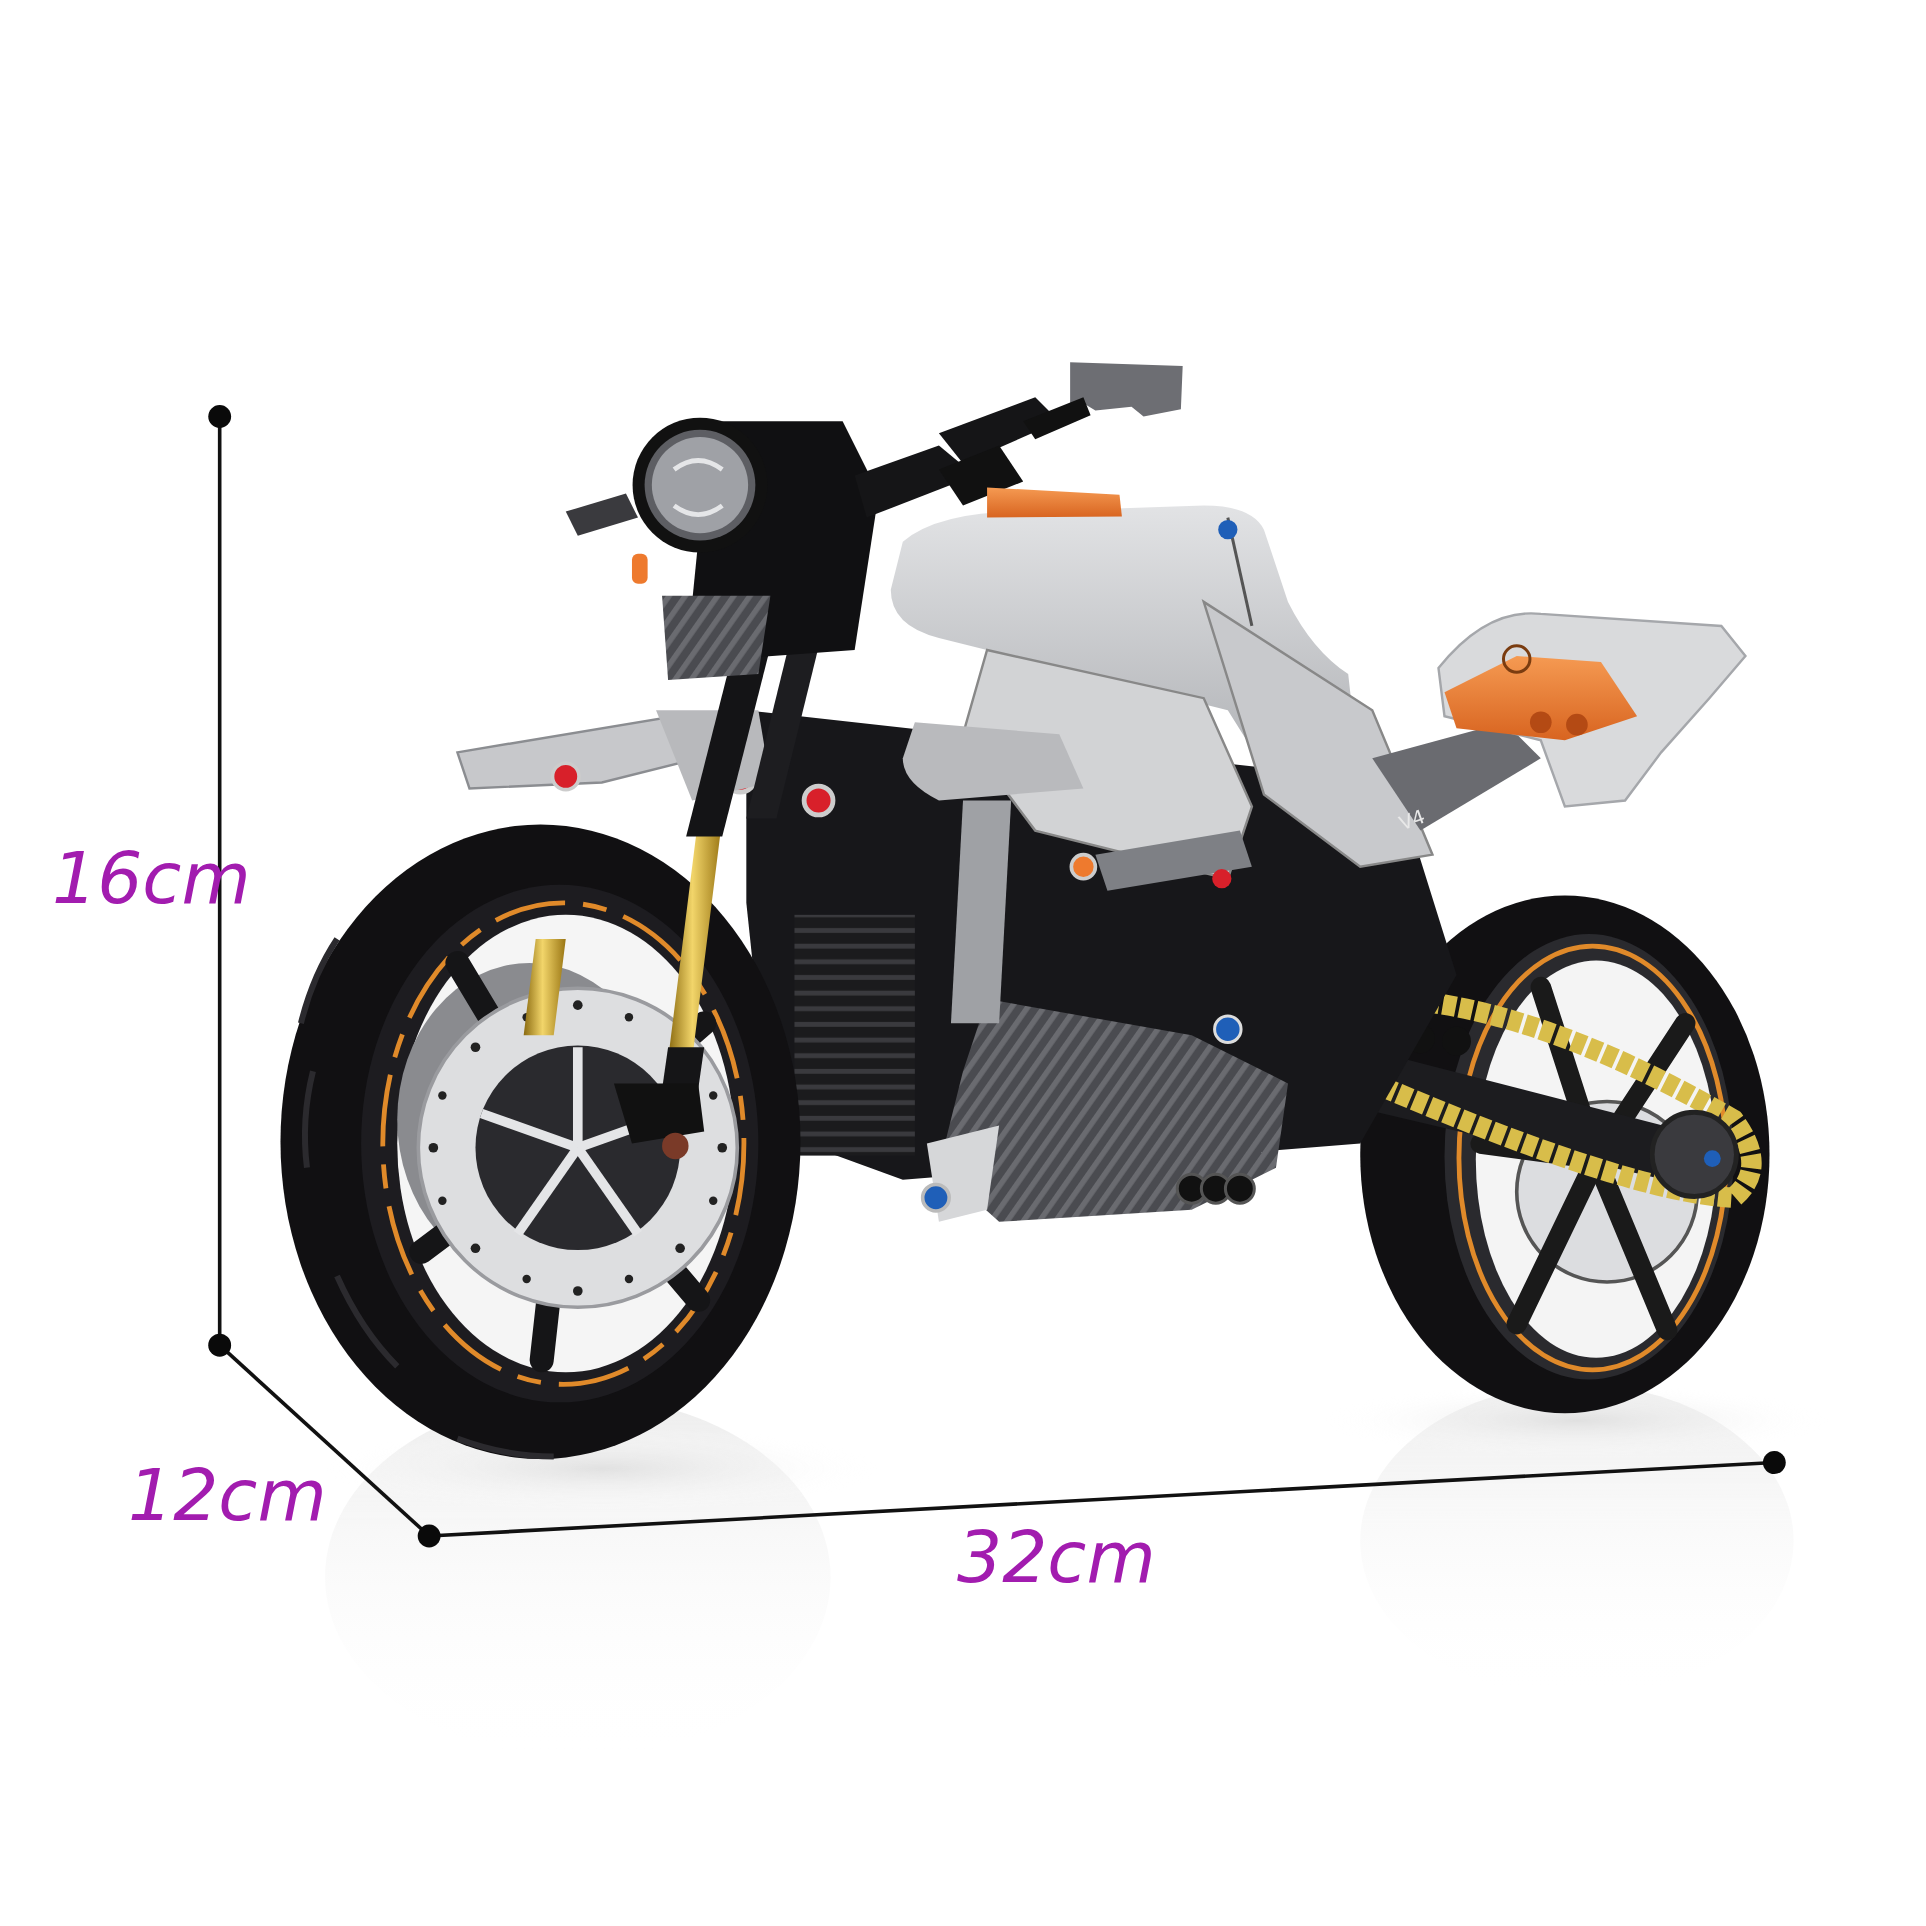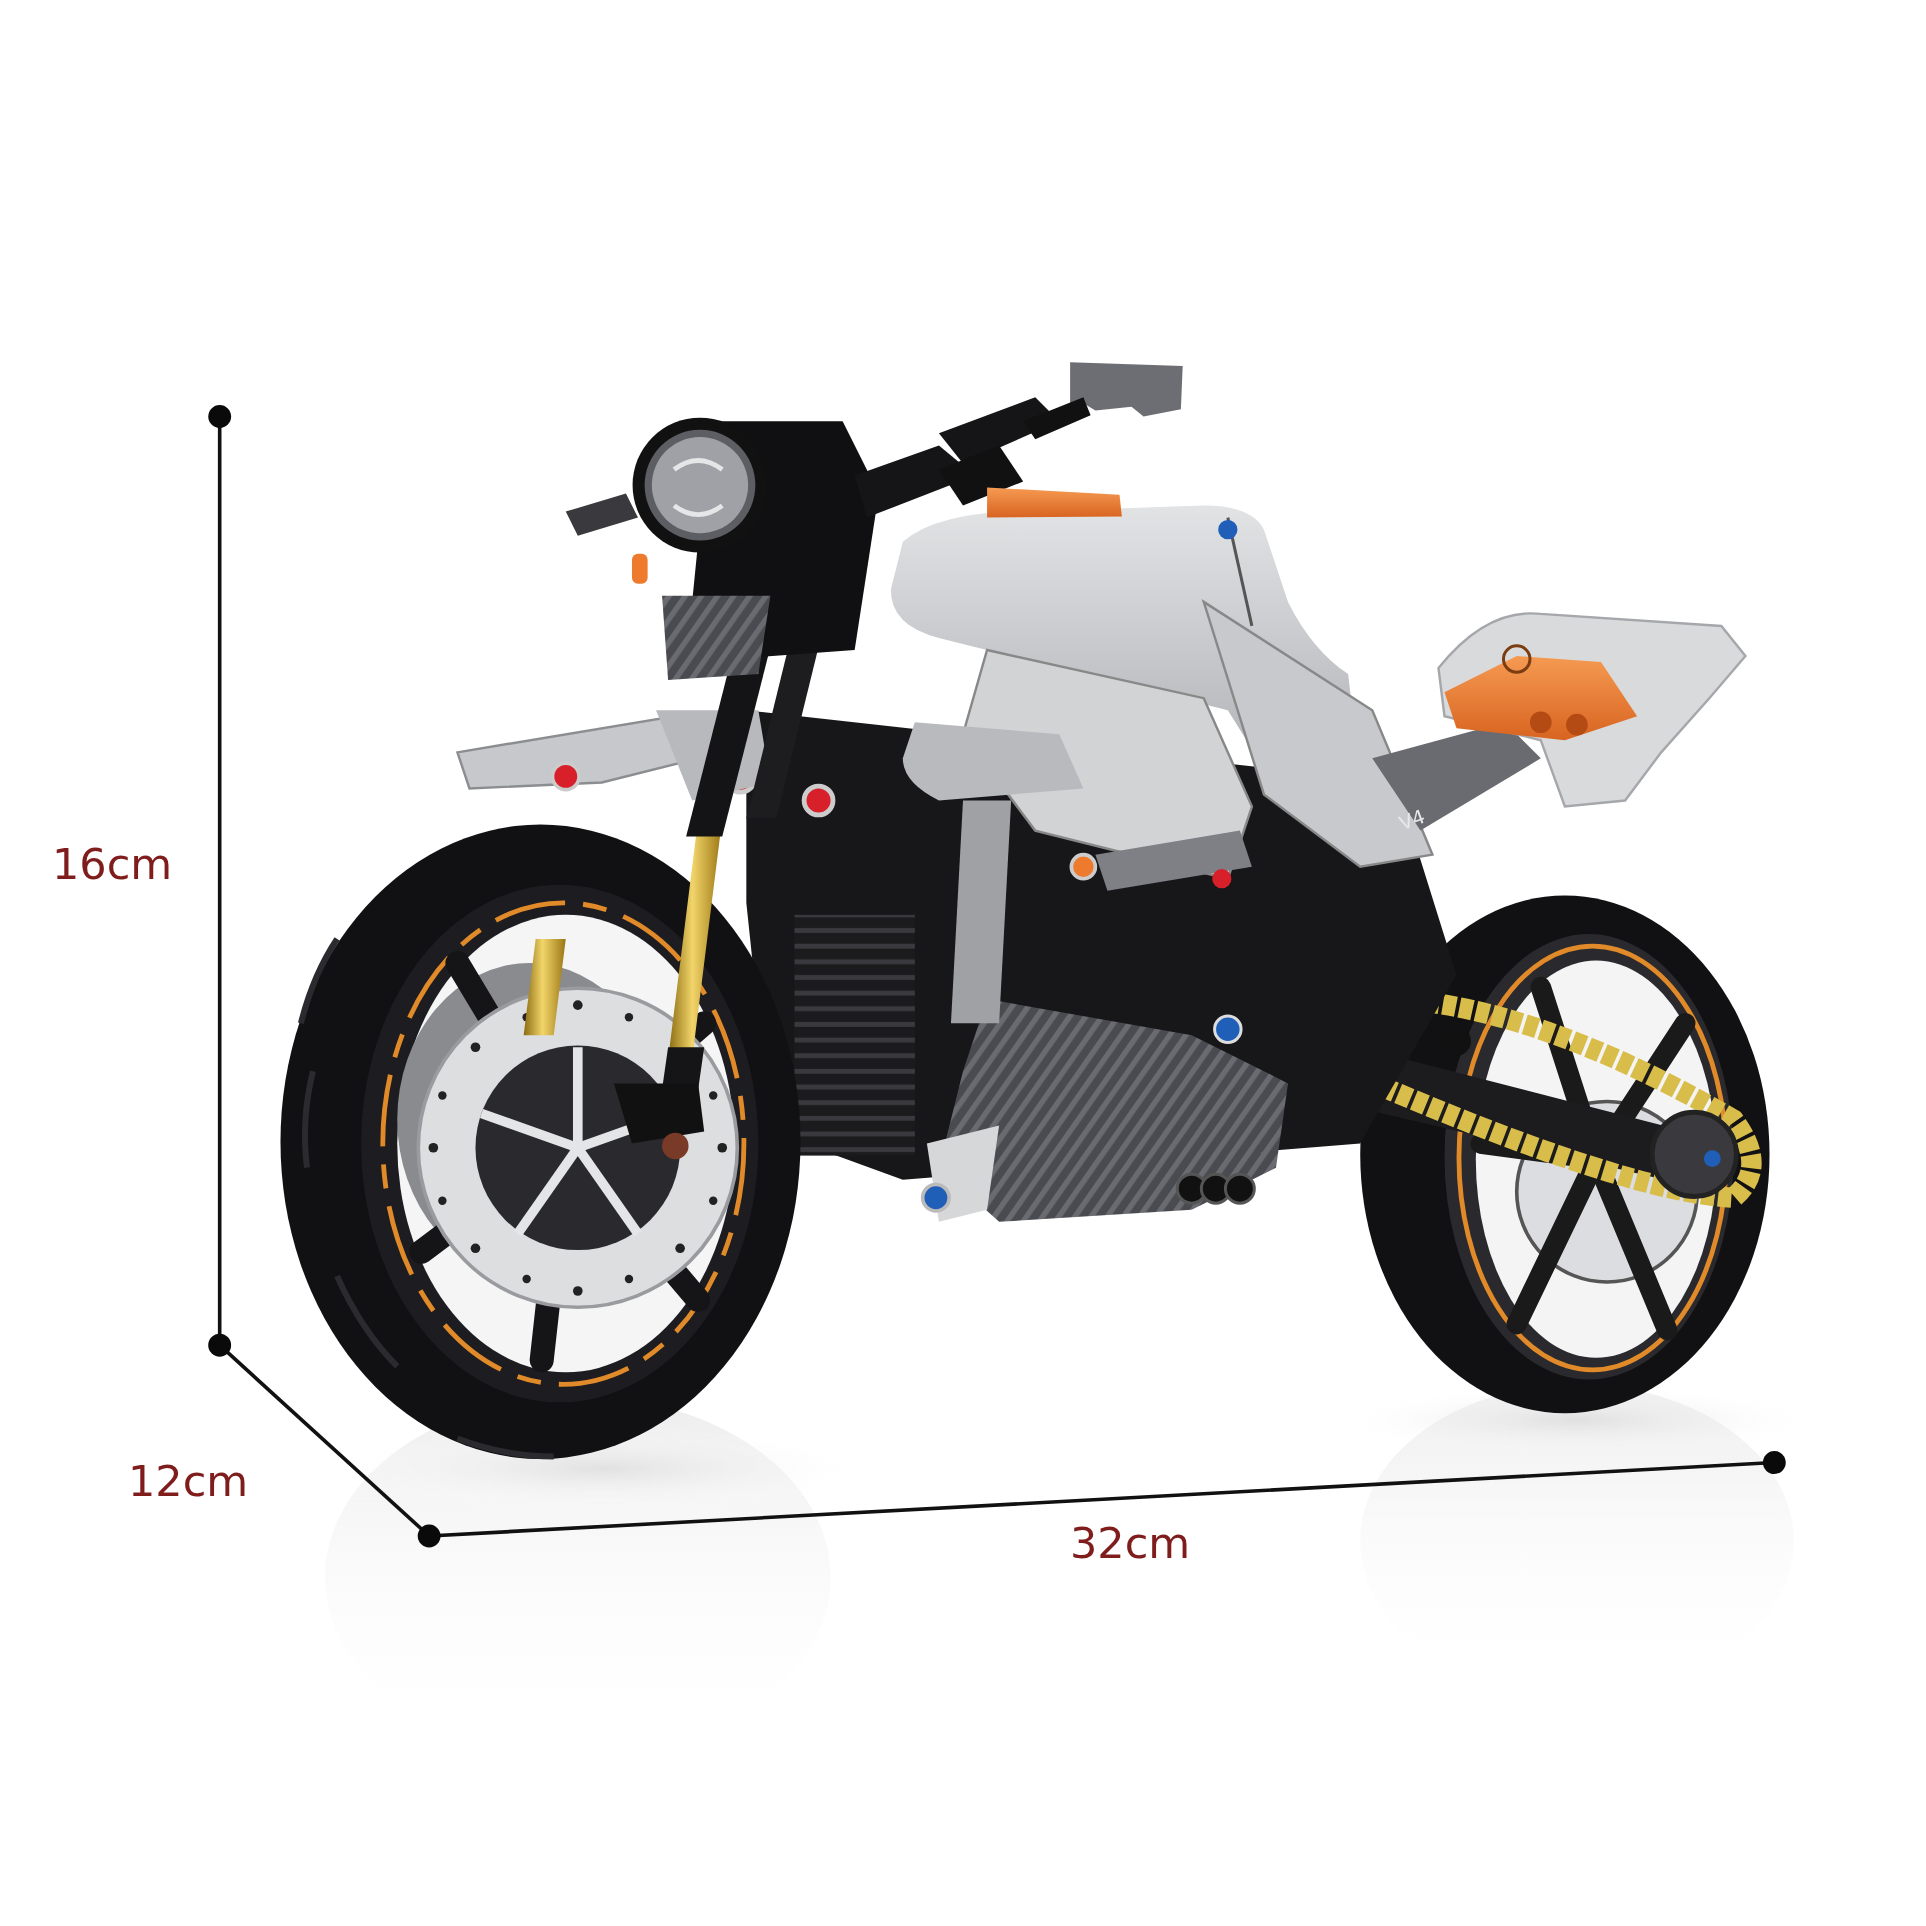--- a/index.html
+++ b/index.html
@@ -1,23 +1,23 @@
 <!DOCTYPE html>
 <html style="font-size:9.6px"><head>
 <meta charset="utf-8">
 <style>
   html, body { margin: 0; padding: 0; background: #ffffff; }
   body { width: 1926px; height: 1926px; position: relative; overflow: hidden;
          font-family: "DejaVu Sans", "Liberation Sans", sans-serif; }
   #stage { position: absolute; left: 0; top: 0; width: 1926px; height: 1926px; }
-  .dim-label { position: absolute; font-size: 43px; color: #7f1d1d; line-height: 1;
-               font-family: "DejaVu Sans", sans-serif; letter-spacing: 0px; white-space: nowrap; }
+  .dim-label { position: absolute; font-size: 71px; color: #a21caf; line-height: 1;
+               font-family: "DejaVu Sans", sans-serif; letter-spacing: 0px; white-space: nowrap; font-style: italic; }
   #label-height { left: 52px; top: 843px; }
   #label-depth  { left: 128px; top: 1416px; margin-top: 44px; }
-  #label-width  { left: 1070px; top: 1522px; }
+  #label-width  { left: 957px; top: 1522px; }
 </style>
 </head>
 <body>
 
 <div id="stage">
 <svg width="1926" height="1926" viewBox="0 0 3200 3200" xmlns="http://www.w3.org/2000/svg">
   <defs>
     <linearGradient id="shadowG" x1="0" y1="0" x2="0" y2="1">
       <stop offset="0" stop-color="#d0d0d0" stop-opacity="0.7"></stop>
       <stop offset="1" stop-color="#ffffff" stop-opacity="0"></stop>

